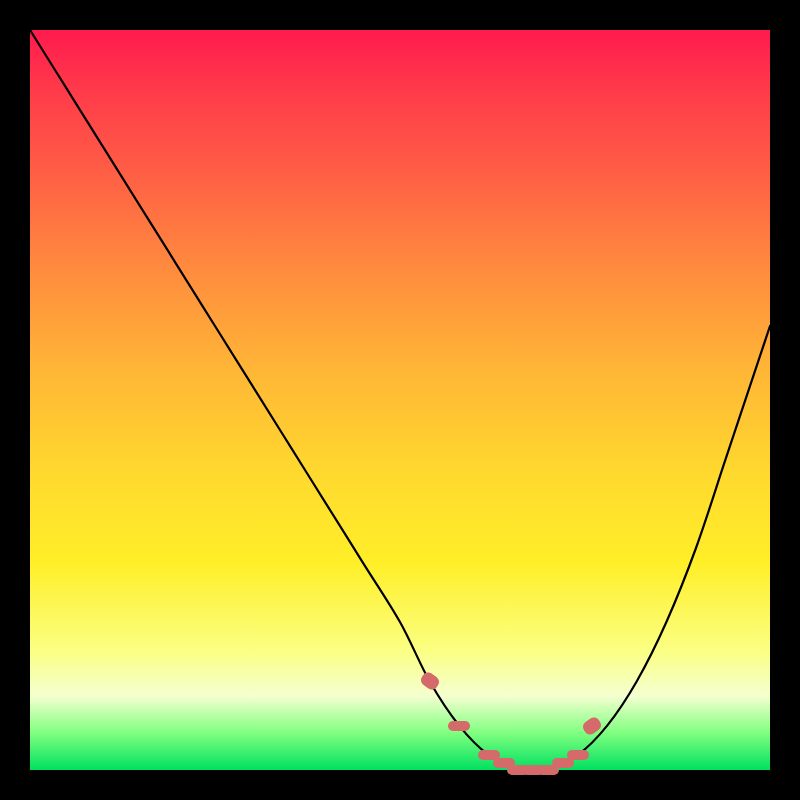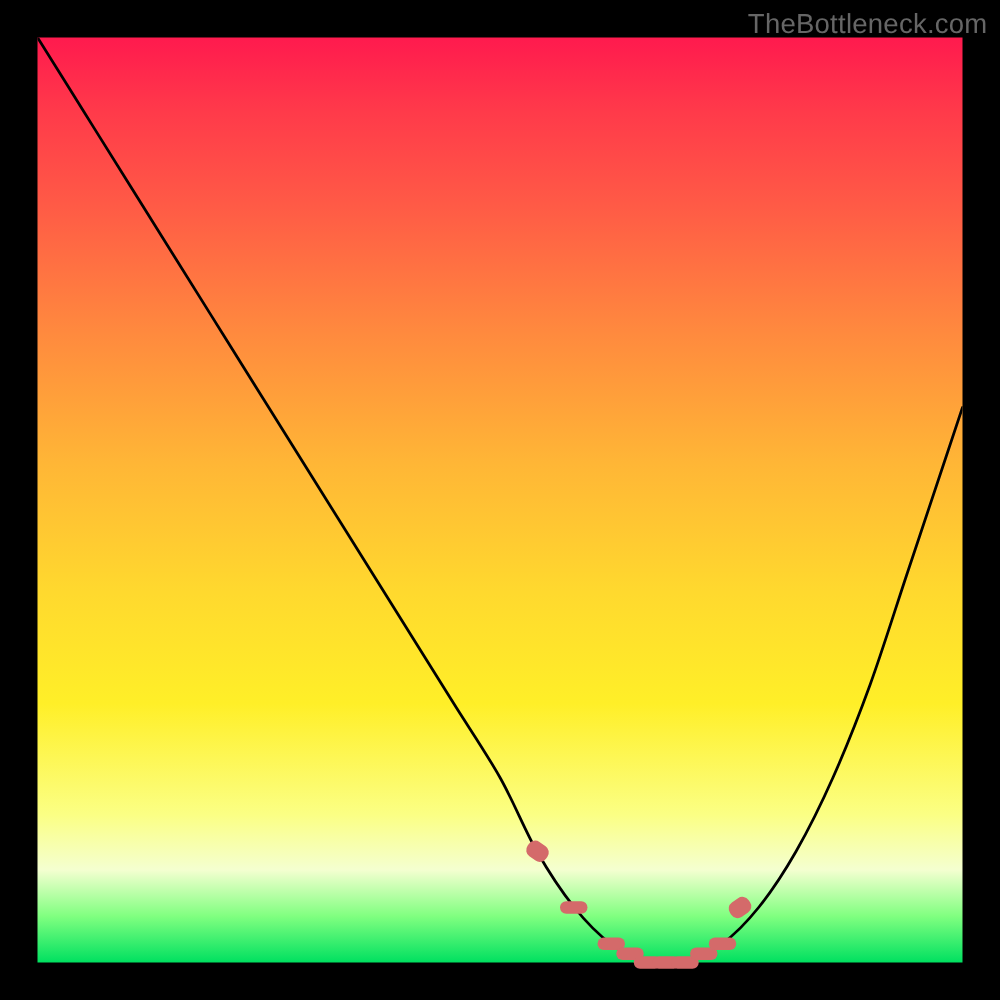--- a/index.html
+++ b/index.html
@@ -60,21 +60,20 @@
     border-radius: 6px;
     background: #d46a6a;
     transform: translate(-50%, -50%);
   }
 </style>
 </head>
 <body>
 
 <div class="frame">
 
-  <div class="watermark">TheBottleneck.com</div>
 
   <div class="plot-area">
 
     <svg class="curve" viewBox="0 0 740 740" preserveAspectRatio="none">
       <path id="curve-path" d="M 0 0 C 6.166666666666667 9.866666666666655, 24.666666666666664 39.4666666666666, 37 59.19999999999993 C 49.333333333333336 78.93333333333327, 61.666666666666664 98.66666666666663, 74 118.39999999999998 C 86.33333333333333 138.13333333333333, 98.66666666666667 157.8666666666667, 111 177.60000000000002 C 123.33333333333333 197.33333333333334, 135.66666666666666 217.06666666666663, 148 236.79999999999995 C 160.33333333333334 256.5333333333333, 172.66666666666666 276.26666666666665, 185 296 C 197.33333333333334 315.73333333333335, 209.66666666666666 335.46666666666664, 222 355.2 C 234.33333333333334 374.93333333333334, 246.66666666666666 394.66666666666663, 259 414.4 C 271.3333333333333 434.1333333333333, 283.6666666666667 453.8666666666667, 296 473.6 C 308.3333333333333 493.33333333333337, 320.6666666666667 513.0666666666666, 333 532.8 C 345.3333333333333 552.5333333333333, 358.9 572.2666666666667, 370 592 C 381.1 611.7333333333333, 389.73333333333335 633.9333333333334, 399.6 651.2 C 409.4666666666667 668.4666666666667, 419.3333333333333 683.2666666666667, 429.2 695.6 C 439.06666666666666 707.9333333333334, 448.93333333333334 717.8000000000001, 458.8 725.2 C 468.6666666666667 732.6, 478.53333333333336 737.5333333333333, 488.40000000000003 740 C 498.2666666666667 742.4666666666667, 508.1333333333333 742.4666666666667, 518 740 C 527.8666666666667 737.5333333333333, 537.7333333333333 732.6, 547.6 725.2 C 557.4666666666667 717.8000000000001, 567.3333333333334 707.9333333333334, 577.2 695.6 C 587.0666666666667 683.2666666666667, 596.9333333333333 668.4666666666667, 606.8 651.2 C 616.6666666666666 633.9333333333334, 626.5333333333333 614.2, 636.4 592 C 646.2666666666667 569.8, 656.1333333333333 545.1333333333333, 666 518 C 675.8666666666667 490.8666666666667, 685.7333333333332 458.8, 695.5999999999999 429.2 C 705.4666666666666 399.59999999999997, 717.8 362.59999999999997, 725.1999999999999 340.4 C 732.5999999999999 318.2, 737.5333333333333 303.4, 740 296" fill="none" stroke="#000" stroke-width="2.2" stroke-linecap="round" stroke-linejoin="round"></path>
     </svg>
 
     <div id="markers-layer">
         <div class="marker" style="width: 14px; height: 18px; left: 399.6px; top: 651.2px; transform: translate(-50%, -50%) rotate(-55deg);"></div>
         <div class="marker" style="width: 22px; height: 10px; left: 429.2px; top: 695.6px;"></div>

